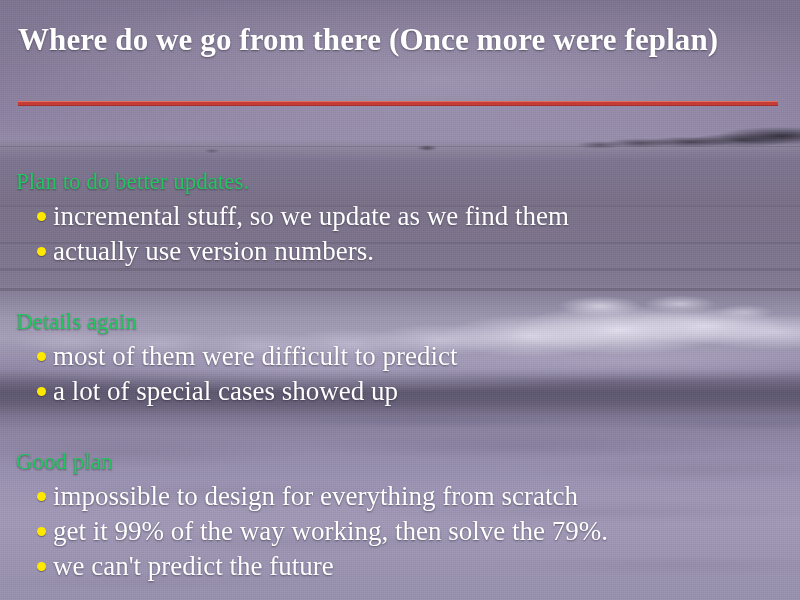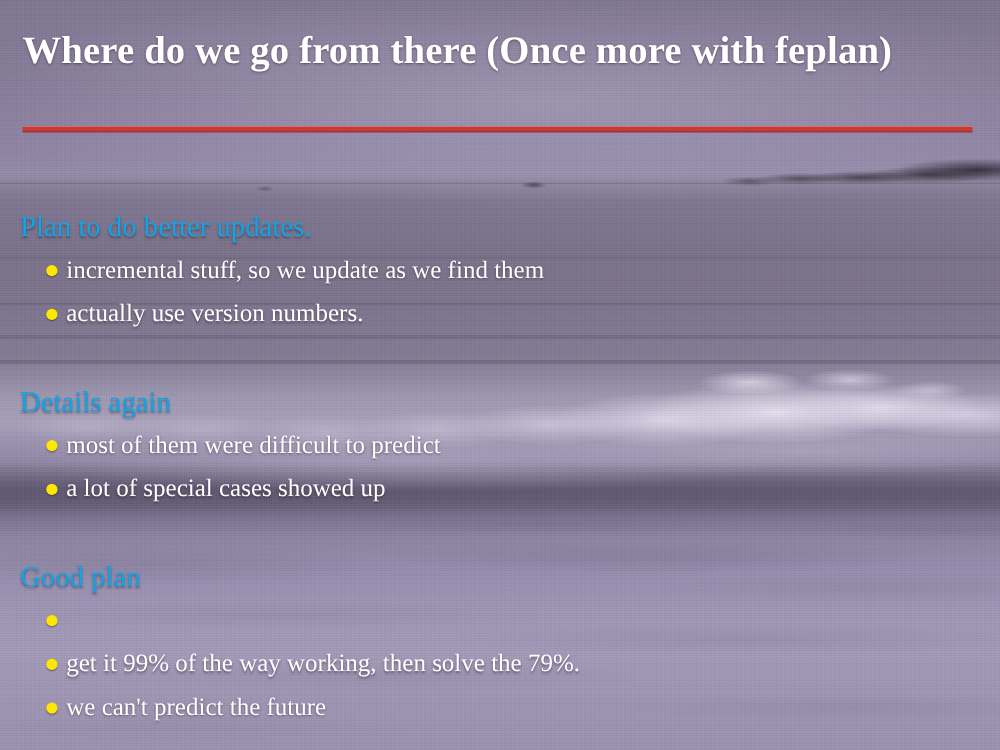--- a/index.html
+++ b/index.html
@@ -171,30 +171,30 @@
   }
 
   .group { margin: 0; }
 
   .lvl1 {
     position: relative;
     height: 35px;
     padding-left: 16px;
     font-size: 23px;
     line-height: 35px;
-    color: #0ea5e9;
+    color: #22c55e;
     text-shadow: 0 1px 2px rgba(40,34,52,0.55);
     white-space: nowrap;
   }
 
   .lvl2 {
     position: relative;
     height: 35px;
     padding-left: 53px;
-    font-size: 20px;
+    font-size: 27px;
     line-height: 35px;
     color: #ffffff;
     text-shadow: 0 1px 2px rgba(40,34,52,0.55);
     white-space: nowrap;
   }
 
   .bullet {
     position: absolute;
     left: 37px;
     top: 13px;
@@ -219,21 +219,21 @@
   <div class="bg-layer bg-headland"></div>
   <div class="bg-layer bg-dark-trough"></div>
   <div class="bg-layer bg-foam"></div>
   <div class="bg-layer bg-foam-wash"></div>
   <div class="bg-layer bg-sand"></div>
   <div class="bg-layer bg-grain"></div>
 
   <div class="content">
 
     <div class="title">
-      <span>Where do we go from there (Once more with fe</span><span>plan)</span>
+      <span>Where do we go from there (Once more were fe</span><span>plan)</span>
     </div>
 
     <div class="title-rule"></div>
 
     <div class="body">
 
       <div class="group">
         <div class="lvl1">Plan to do better updates.</div>
         <div class="lvl2">
           <span class="bullet"></span>
@@ -258,20 +258,21 @@
           <span>a lot of special cases showed up</span>
         </div>
       </div>
 
       <div class="gap-b"></div>
 
       <div class="group">
         <div class="lvl1">Good plan</div>
         <div class="lvl2">
           <span class="bullet"></span>
+          <span>impossible to design for everything from scratch</span>
         </div>
         <div class="lvl2">
           <span class="bullet"></span>
           <span>get it 99% of the way working, then solve the 79%.</span>
         </div>
         <div class="lvl2">
           <span class="bullet"></span>
           <span>we can't predict the future</span>
         </div>
       </div>

